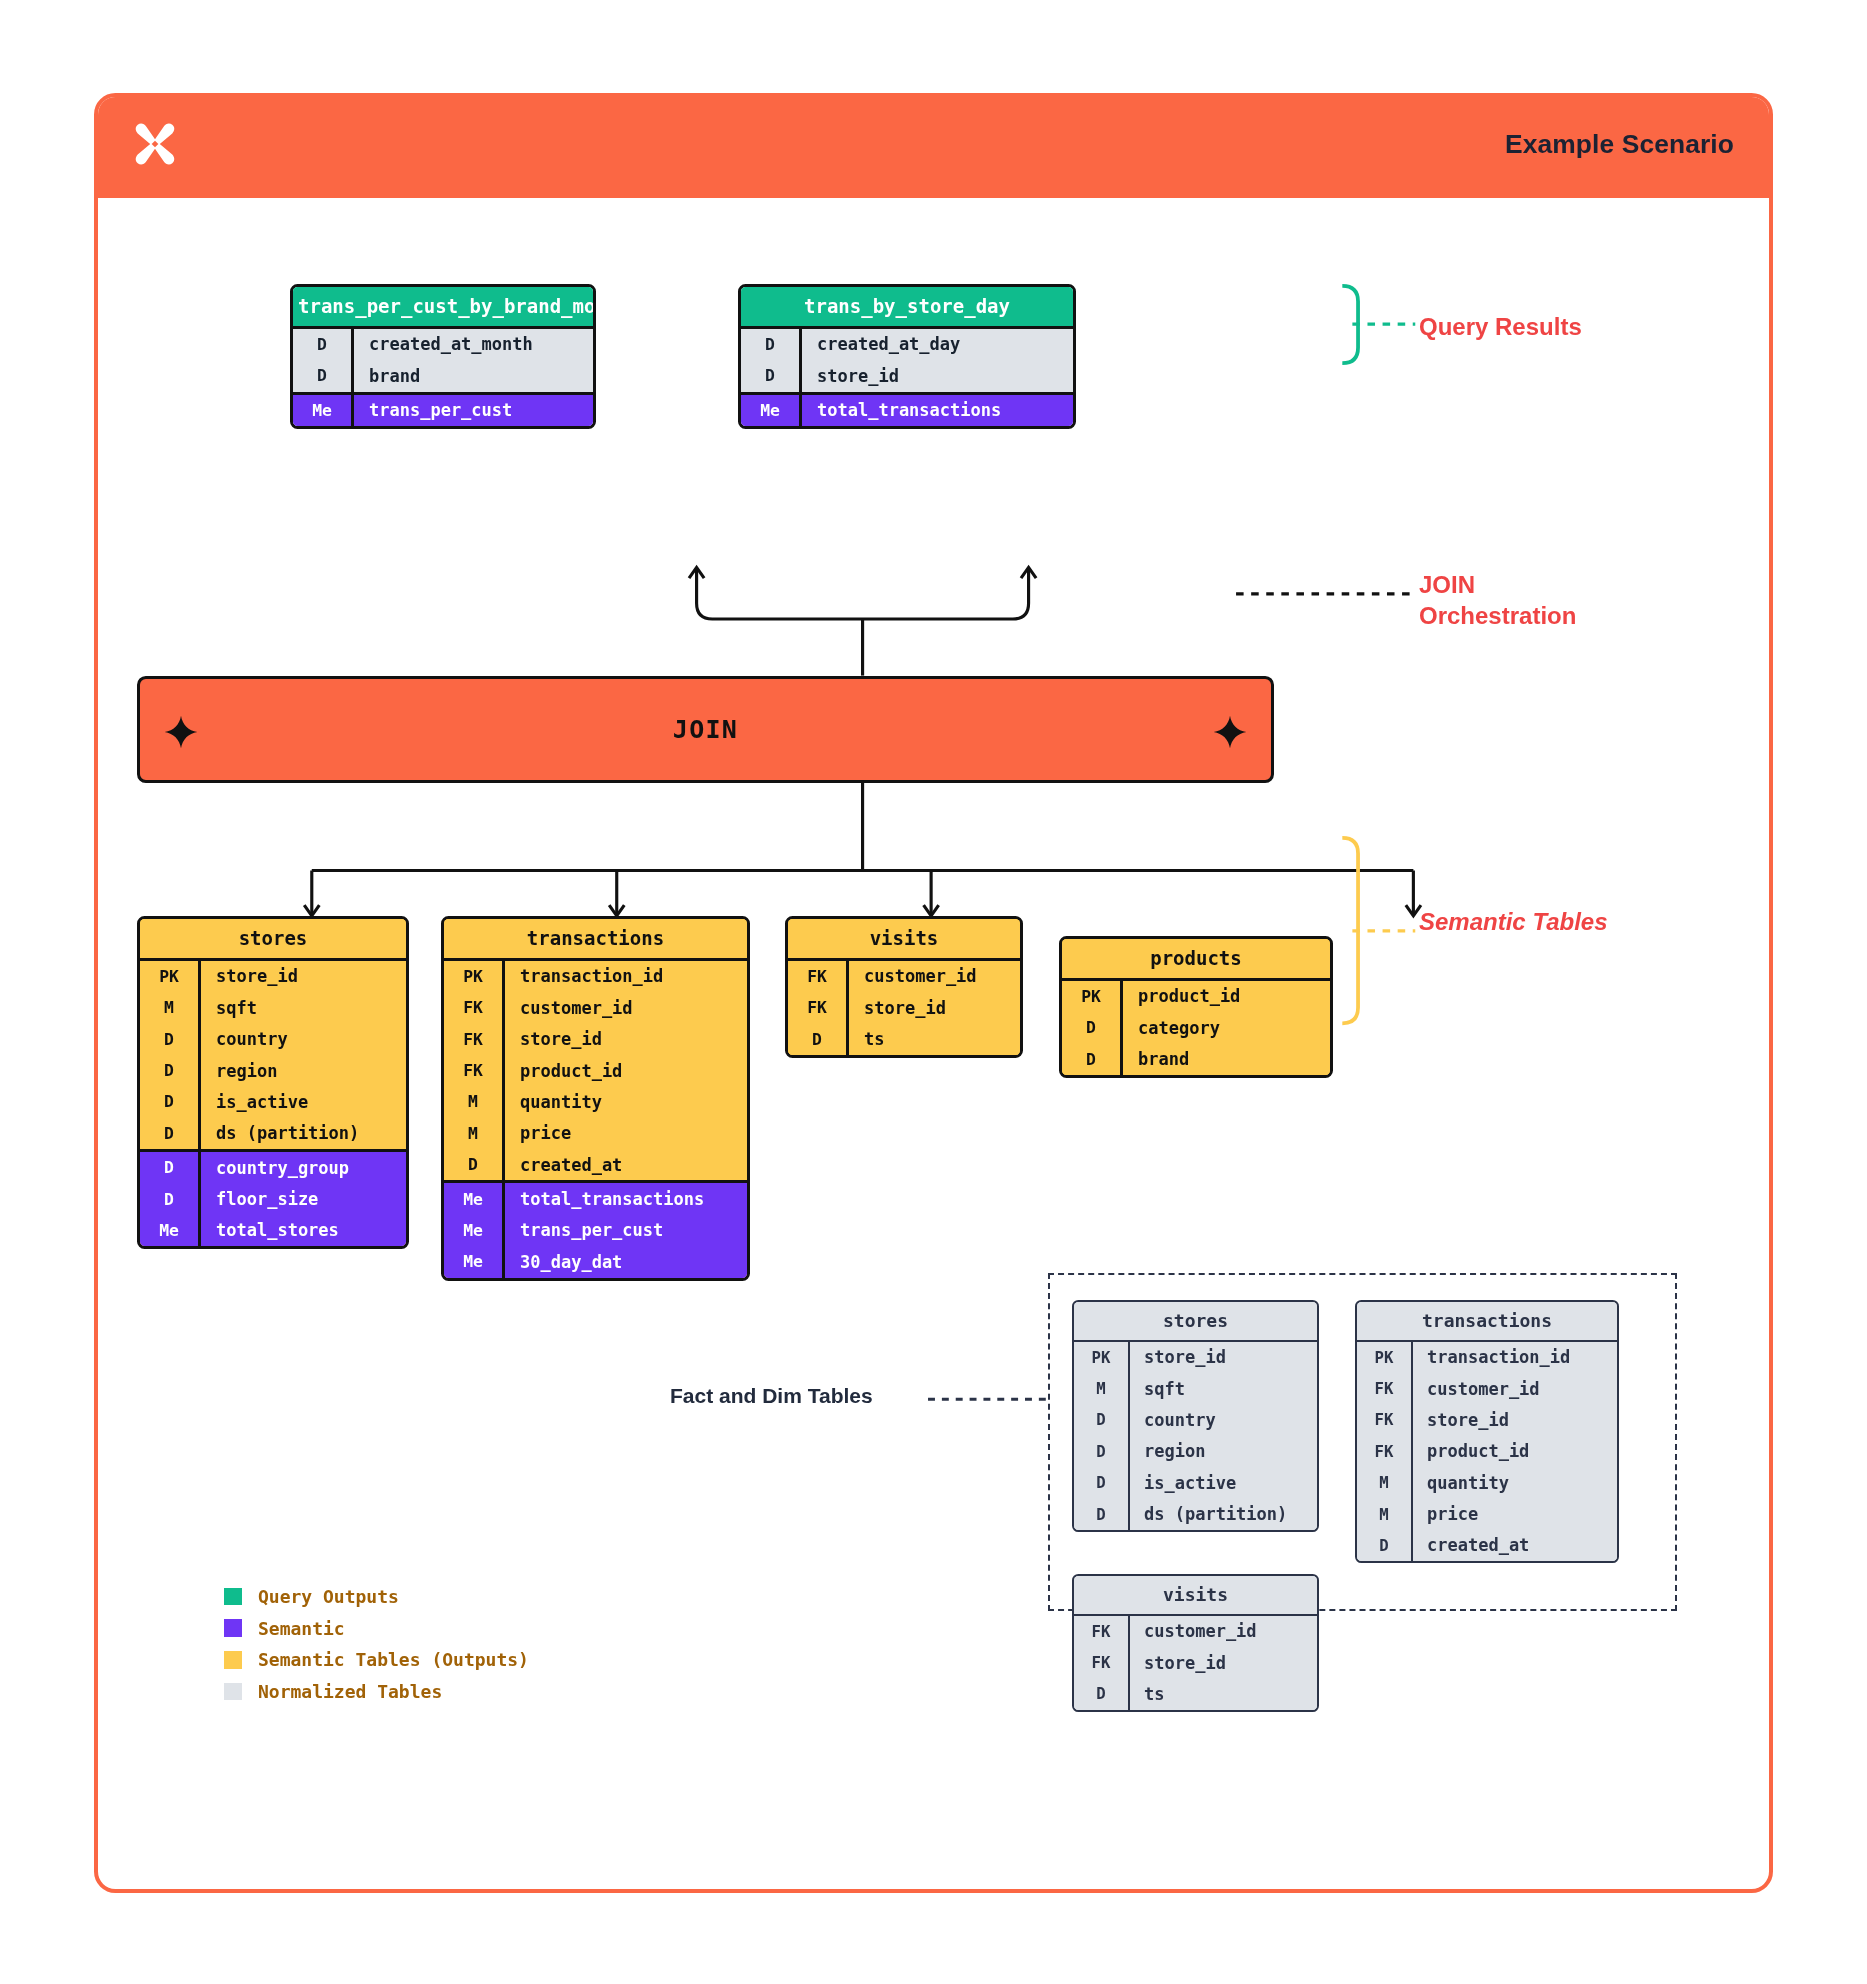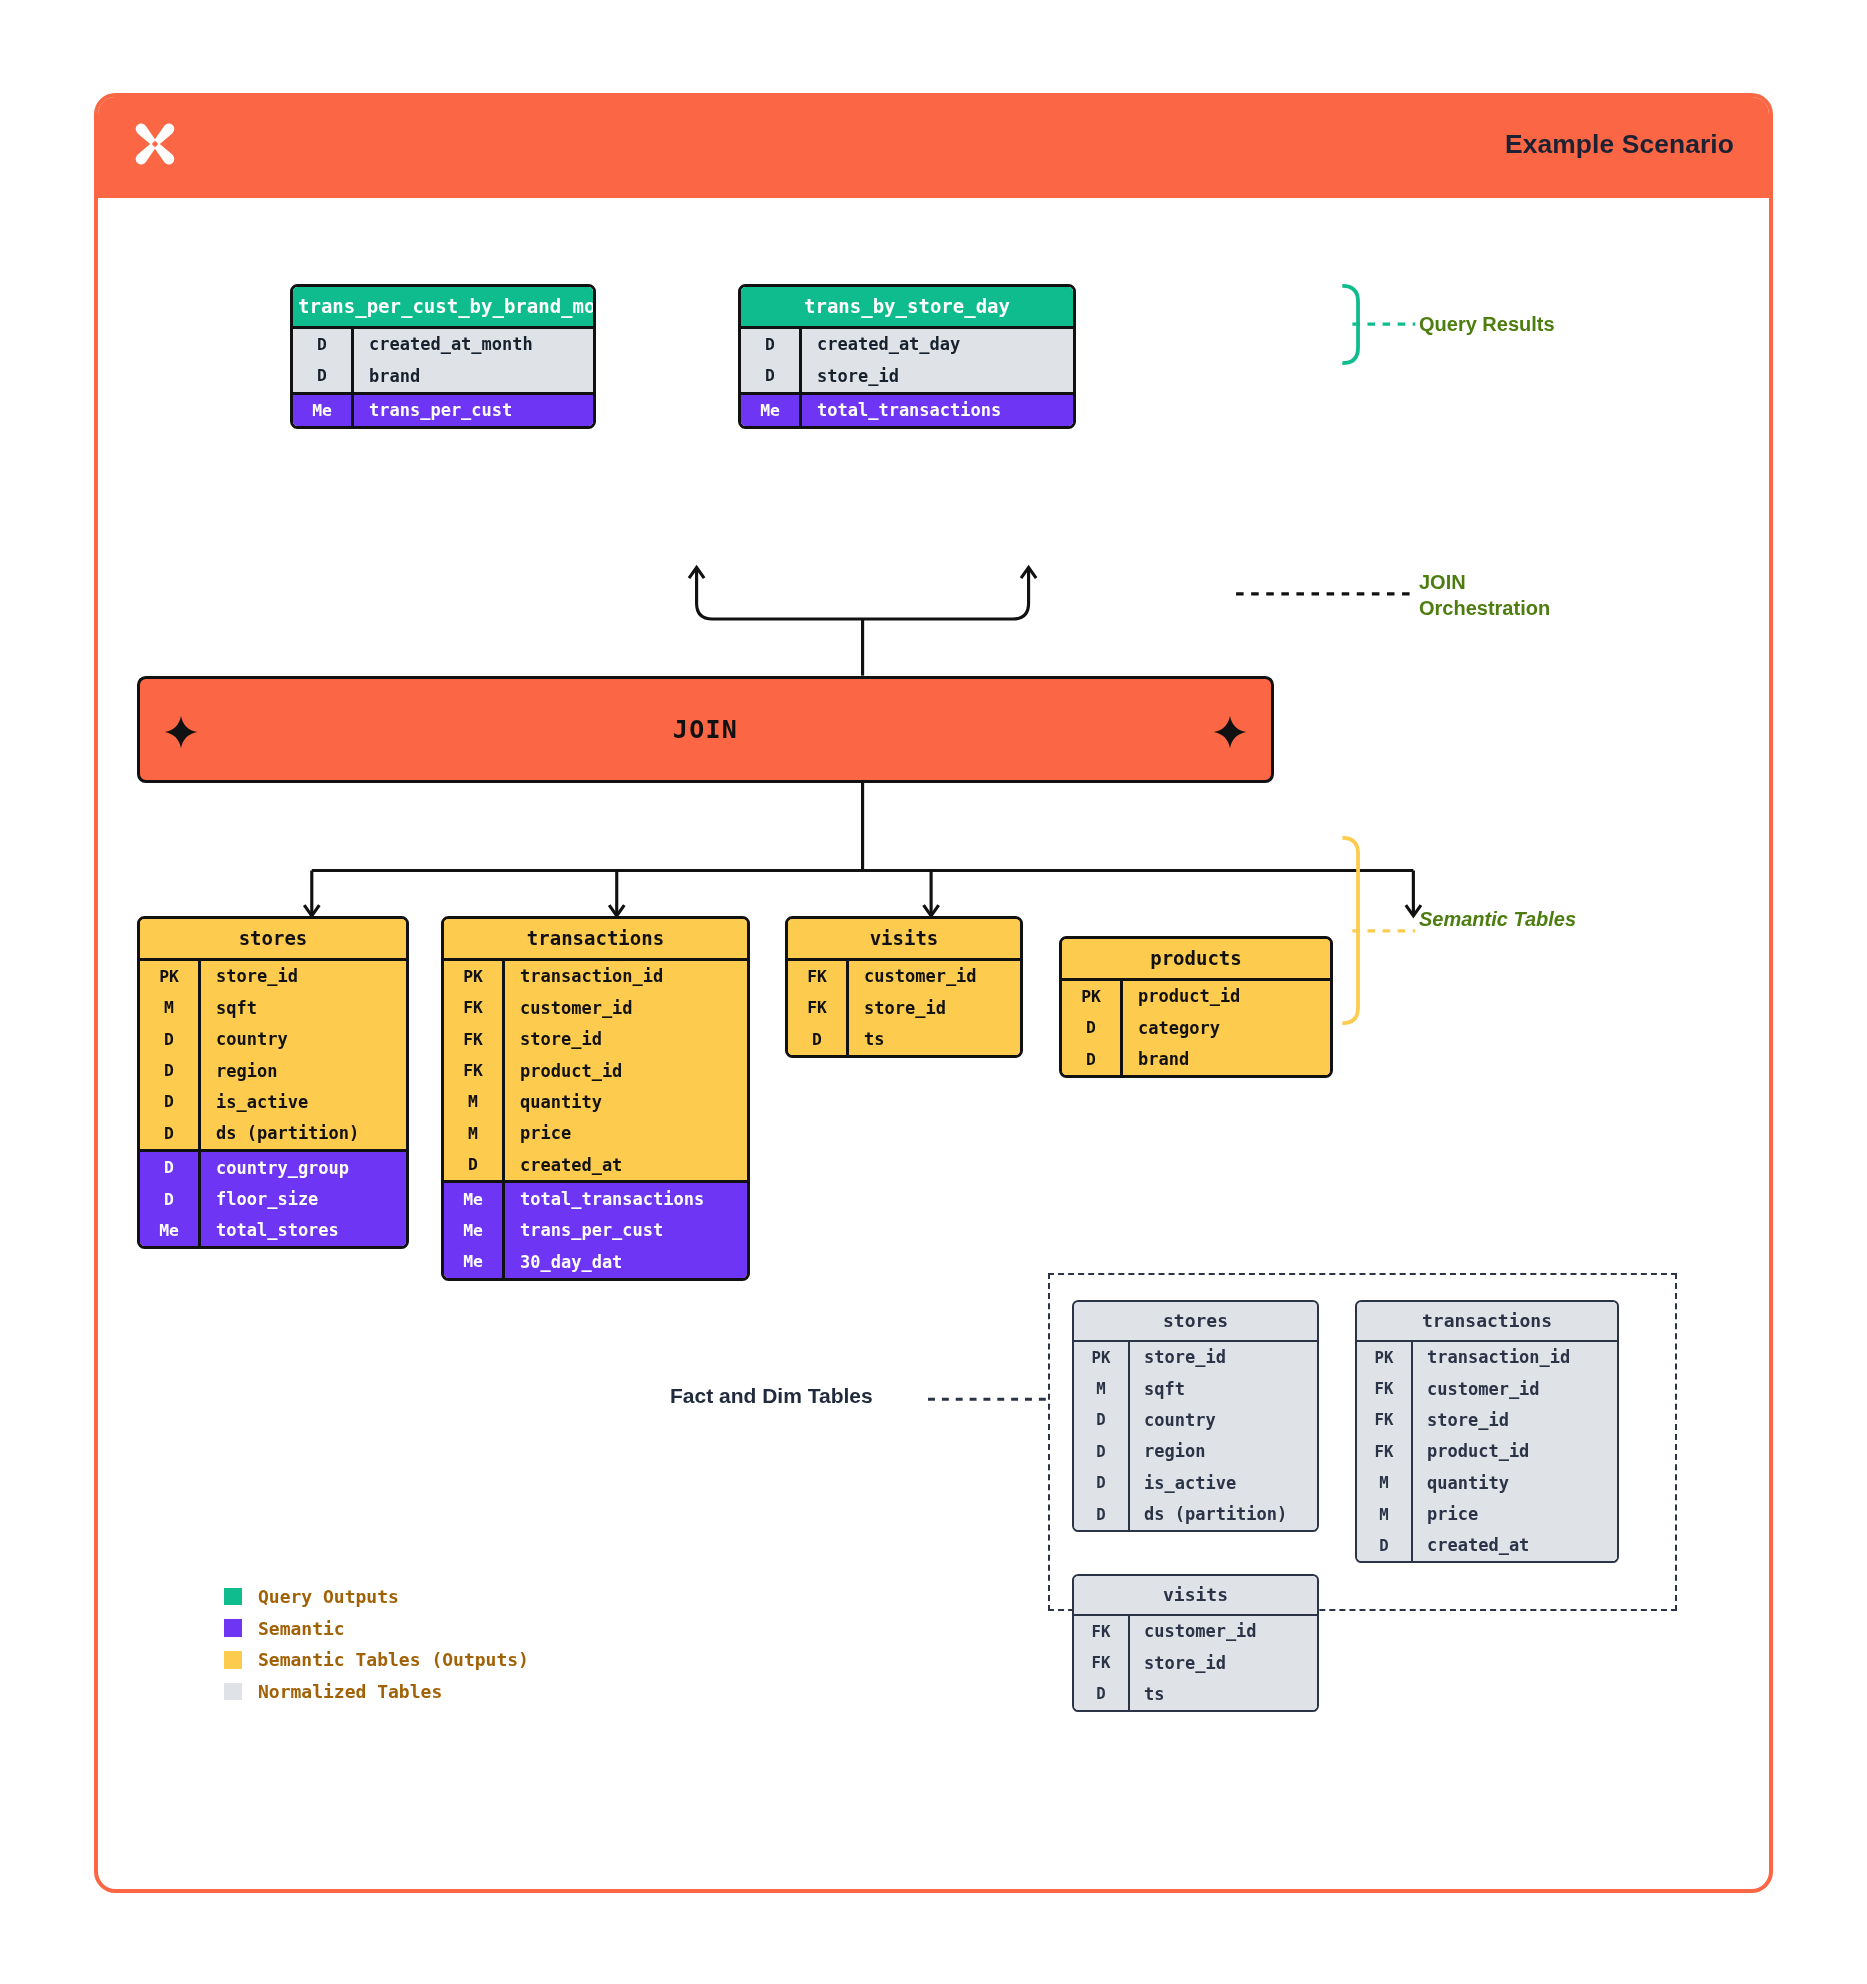--- a/index.html
+++ b/index.html
@@ -55,21 +55,21 @@
         border-radius:8.8px;box-sizing:border-box;display:flex;
         align-items:center;justify-content:center;}
   .join-label{font-family:"DejaVu Sans Mono","Liberation Mono",monospace;
         font-size:25px;font-weight:700;color:#111;letter-spacing:1.3px;}
   .spark{position:absolute;width:34px;height:34px;}
 
   
   .conn{position:absolute;pointer-events:none;}
 
   
-  .anno{position:absolute;font-size:20px;font-weight:700;color:#4d7c0f;
+  .anno{position:absolute;font-size:24px;font-weight:700;color:#ef4444;
         line-height:1.28;}
 
   
   .dashbox{position:absolute;border:2.5px dashed #2B3347;box-sizing:border-box;}
   .fact-label{position:absolute;font-size:21px;font-weight:700;color:#222B3D;}
 
   
   .legend{position:absolute;}
   .leg-row{display:flex;align-items:center;margin-bottom:10.7px;}
   .swatch{width:17.6px;height:17.6px;margin-right:16.4px;flex:0 0 17.6px;}

